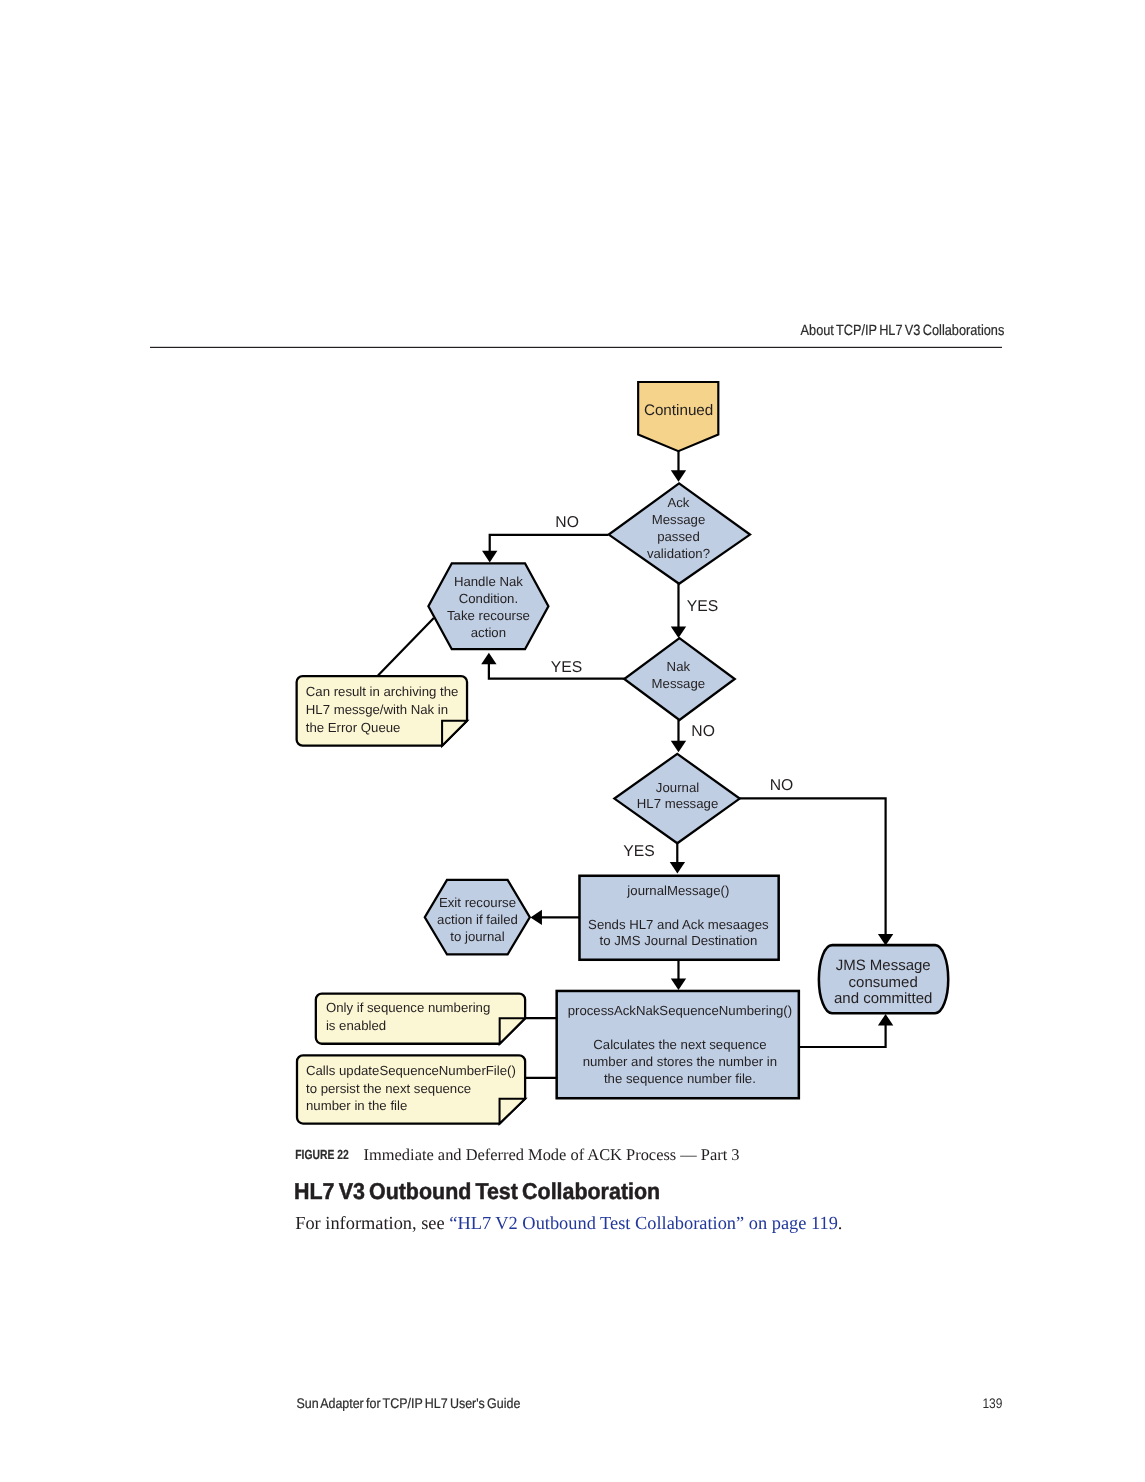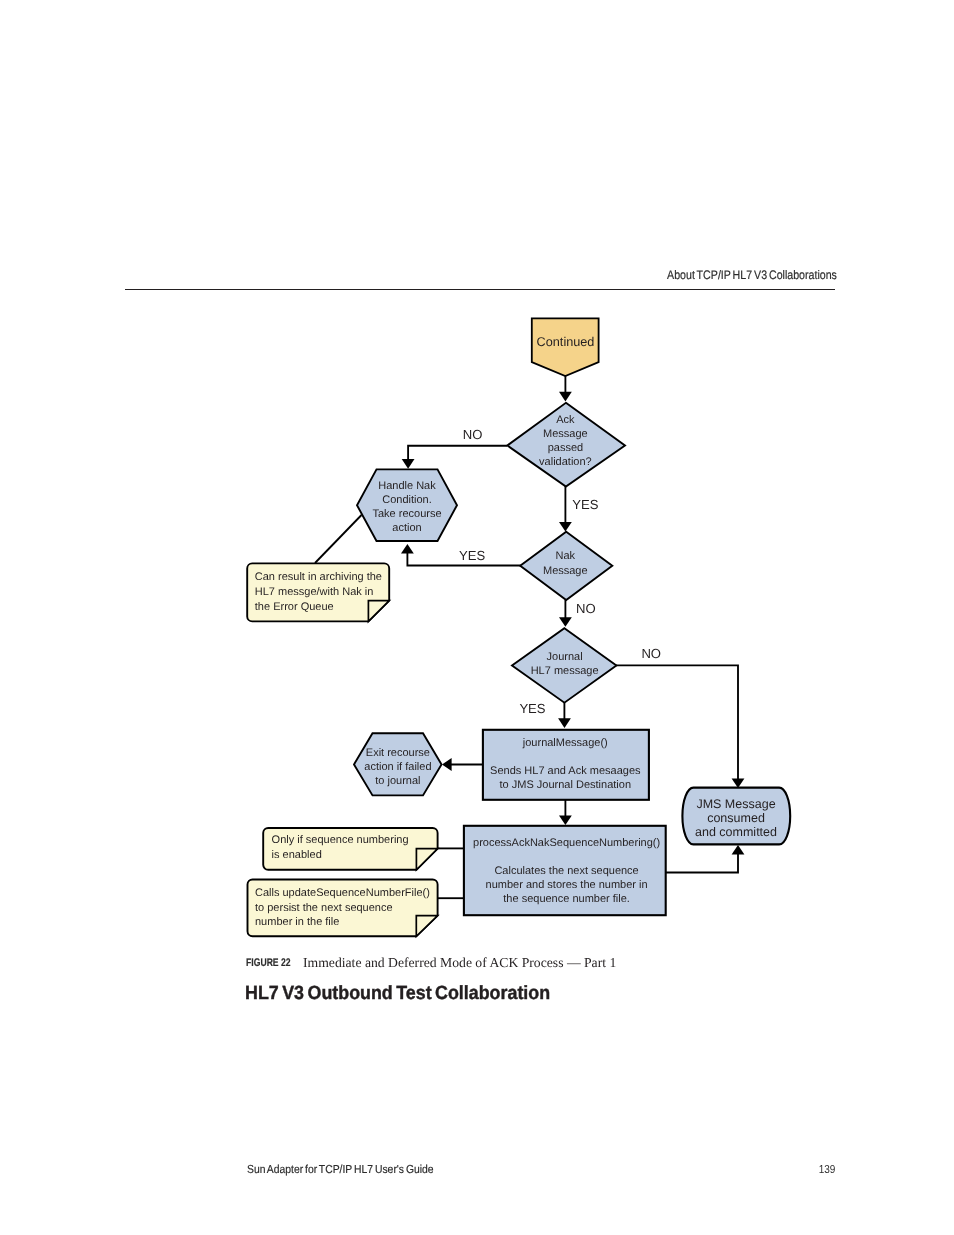--- a/index.html
+++ b/index.html
@@ -163,24 +163,25 @@
       <text x="538.4" y="508.8" text-anchor="middle" font-size="13.1">YES</text>
       <text x="425.1" y="559.8" text-anchor="middle" font-size="13.1">YES</text>
       <text x="538.9" y="613" text-anchor="middle" font-size="13.1">NO</text>
       <text x="604.2" y="658" text-anchor="middle" font-size="13.1">NO</text>
       <text x="485.5" y="713.2" text-anchor="middle" font-size="13.1">YES</text>
     </g>
   </svg>
 
   <div id="figure-caption">
     <span class="fig-label">FIGURE 22</span>
-      <span class="fig-title">Immediate and Deferred Mode of ACK Process — Part 1</span>
+      <span class="fig-title">Immediate and Deferred Mode of ACK Process — Part 3</span>
   </div>
 
   <div id="section-heading">HL7 V3 Outbound Test Collaboration</div>
 
+  <div id="body-para"><span>For information, see </span><span class="xref">“HL7 V2 Outbound Test Collaboration” on page 119</span><span>.</span></div>
 
   <div id="footer">
     <div class="foot-left">Sun Adapter for TCP/IP HL7 User's Guide</div>
     <div class="foot-right">139</div>
   </div>
 
 </div>
 
 </body></html>

